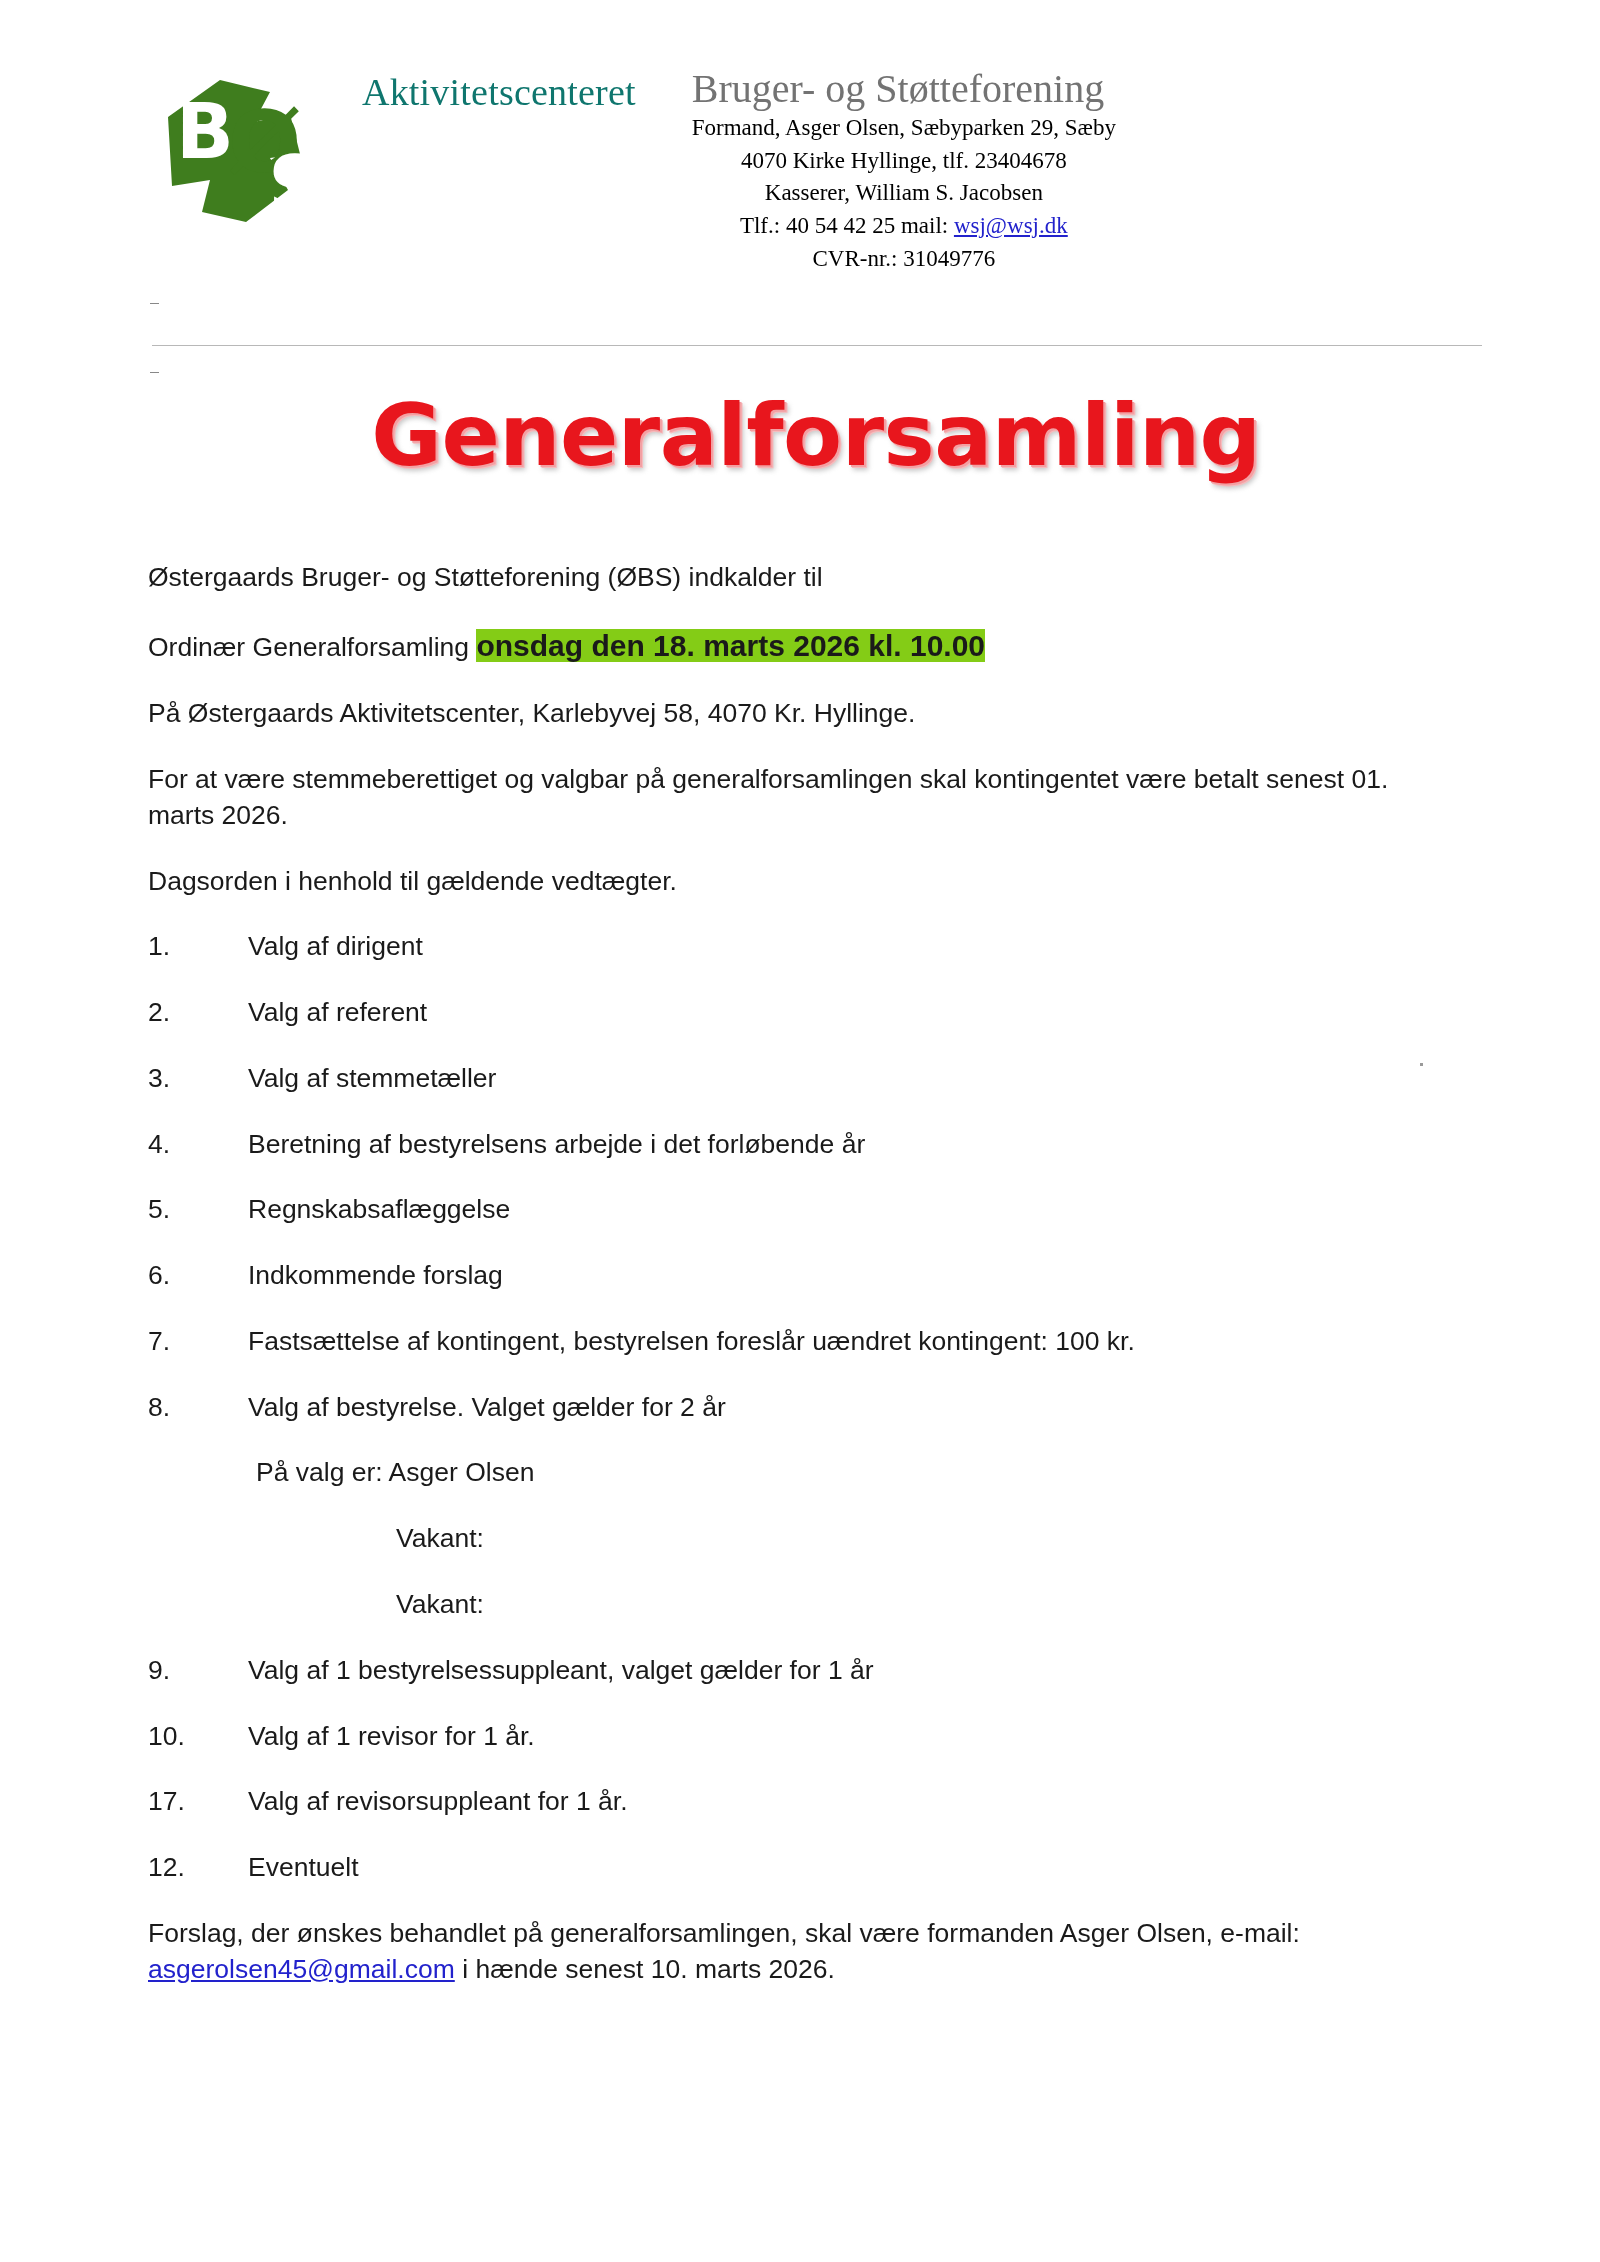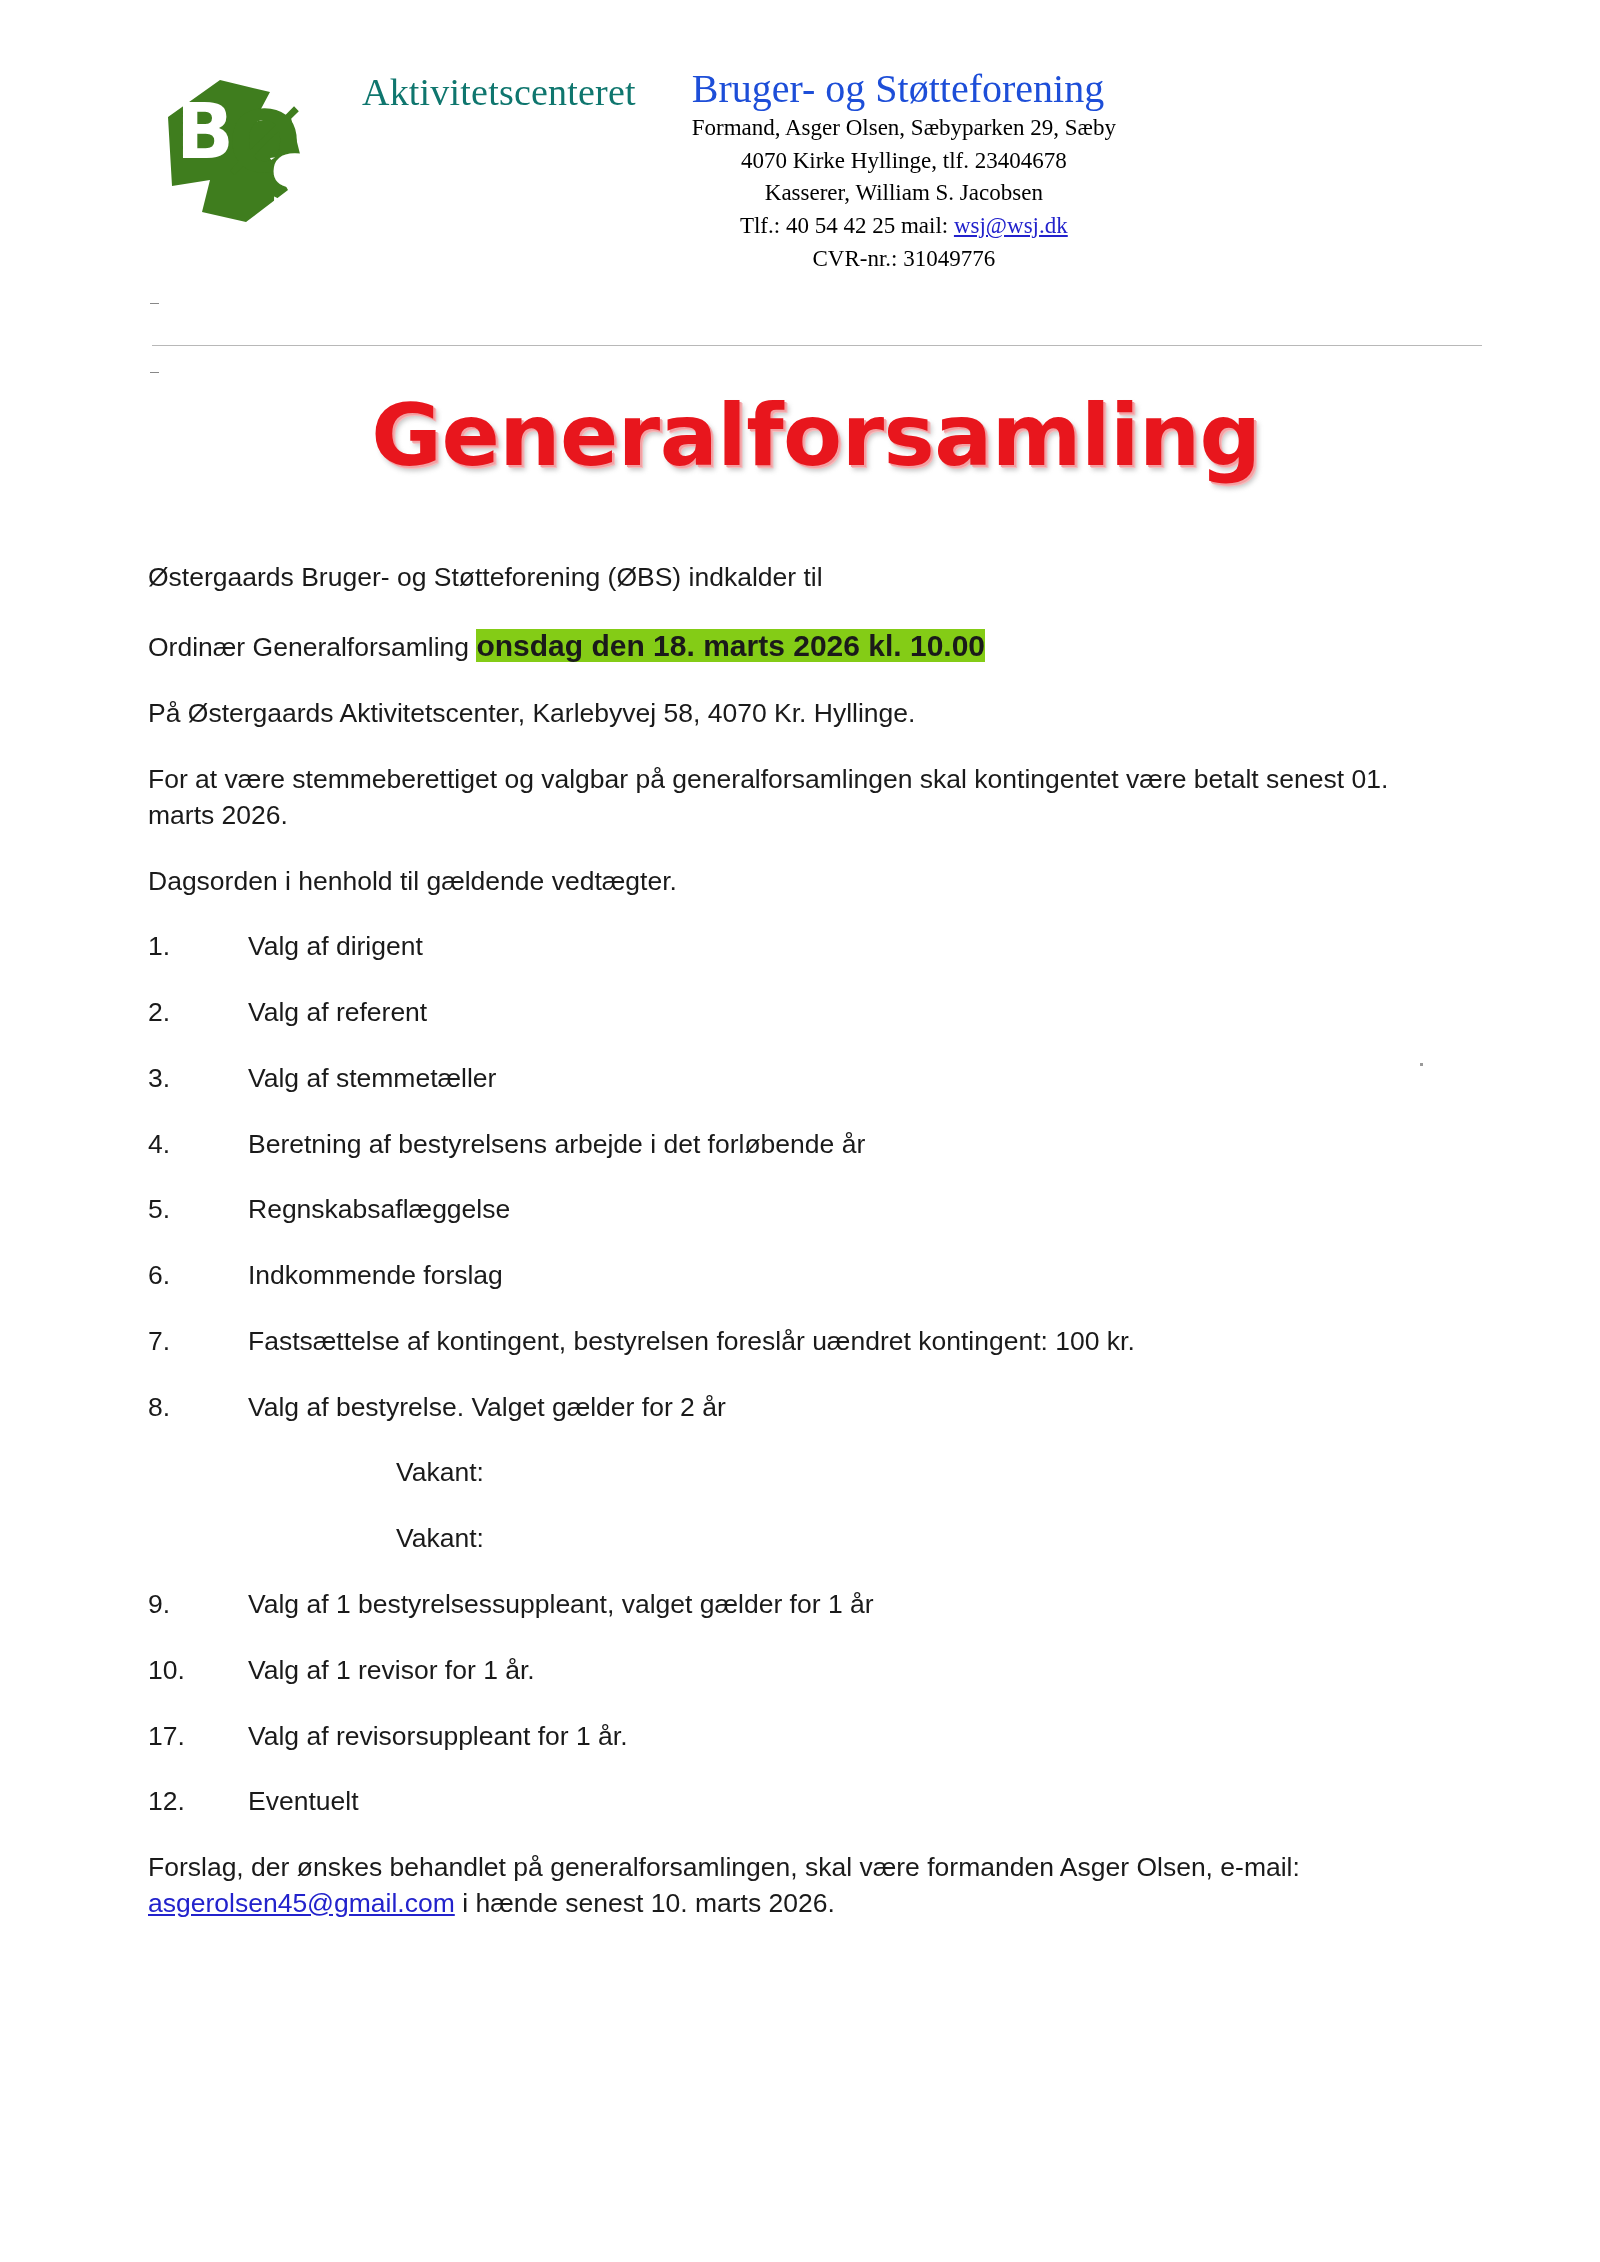--- a/index.html
+++ b/index.html
@@ -63,21 +63,21 @@
 
   .contact-block {
     flex: 0 0 auto;
     margin-left: 56px;
     padding-top: 4px;
     font-family: "Liberation Serif", serif;
   }
   .contact-title {
     font-size: 40px;
     line-height: 1.15;
-    color: #1d4ed8;
+    color: #737373;
     white-space: nowrap;
   }
   .contact-line {
     font-size: 23px;
     line-height: 1.42;
     color: #000;
     white-space: nowrap;
     text-align: center;
   }
   .contact-line a {
@@ -276,20 +276,21 @@
       <li>
         <span class="num">7.</span>
         <span class="txt">Fastsættelse af kontingent, bestyrelsen foreslår uændret kontingent: 100 kr.</span>
       </li>
       <li>
         <span class="num">8.</span>
         <span class="txt">Valg af bestyrelse. Valget gælder for 2 år</span>
       </li>
     </ul>
 
+    <p class="sub-line">På valg er:  Asger Olsen</p>
     <p class="sub-line indent2">Vakant:</p>
     <p class="sub-line indent2">Vakant:</p>
 
     <ul class="agenda">
       <li>
         <span class="num">9.</span>
         <span class="txt">Valg af 1 bestyrelsessuppleant, valget gælder for 1 år</span>
       </li>
       <li>
         <span class="num">10.</span>

